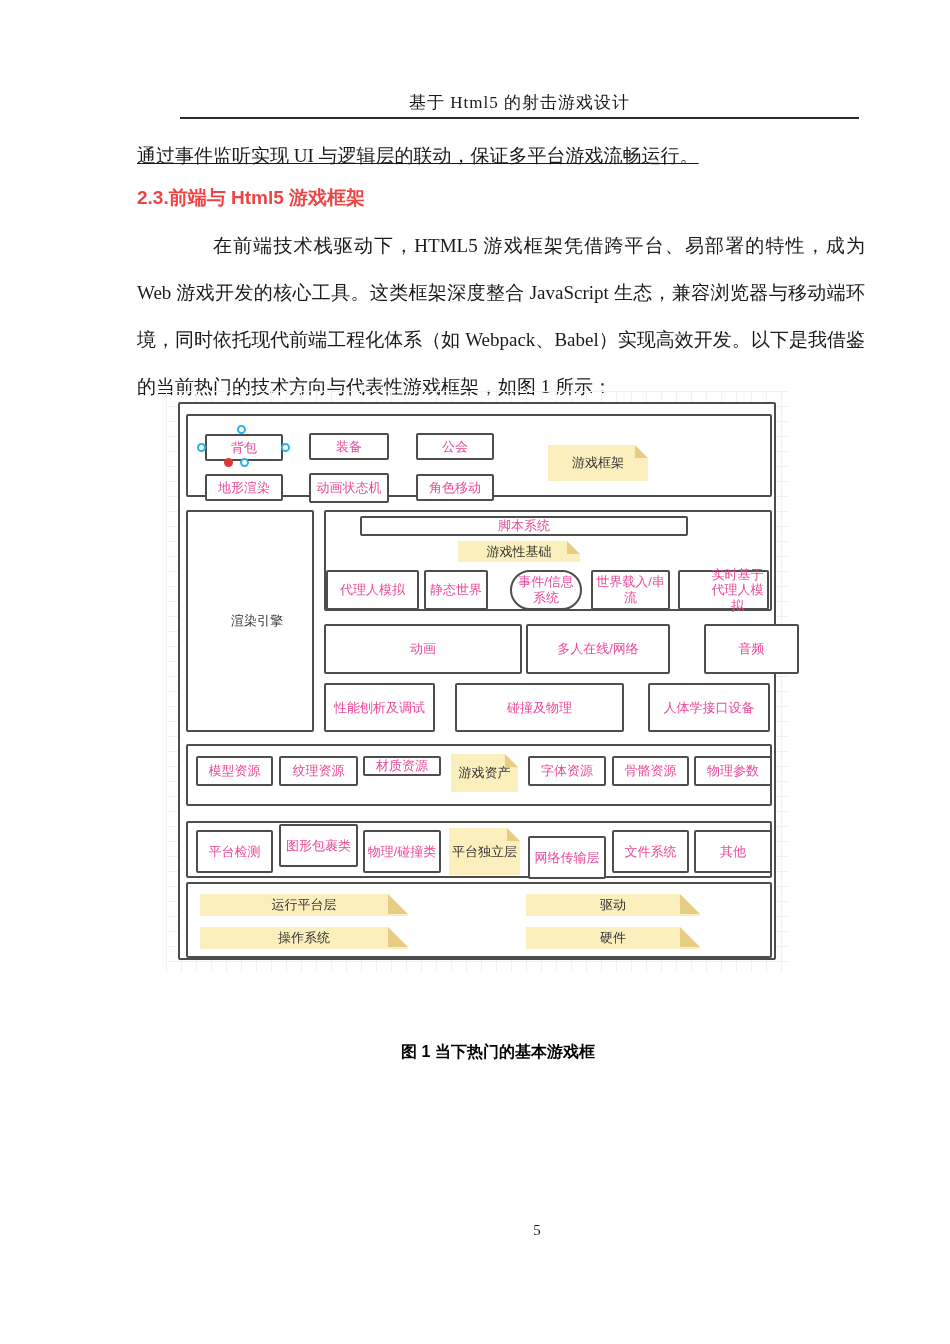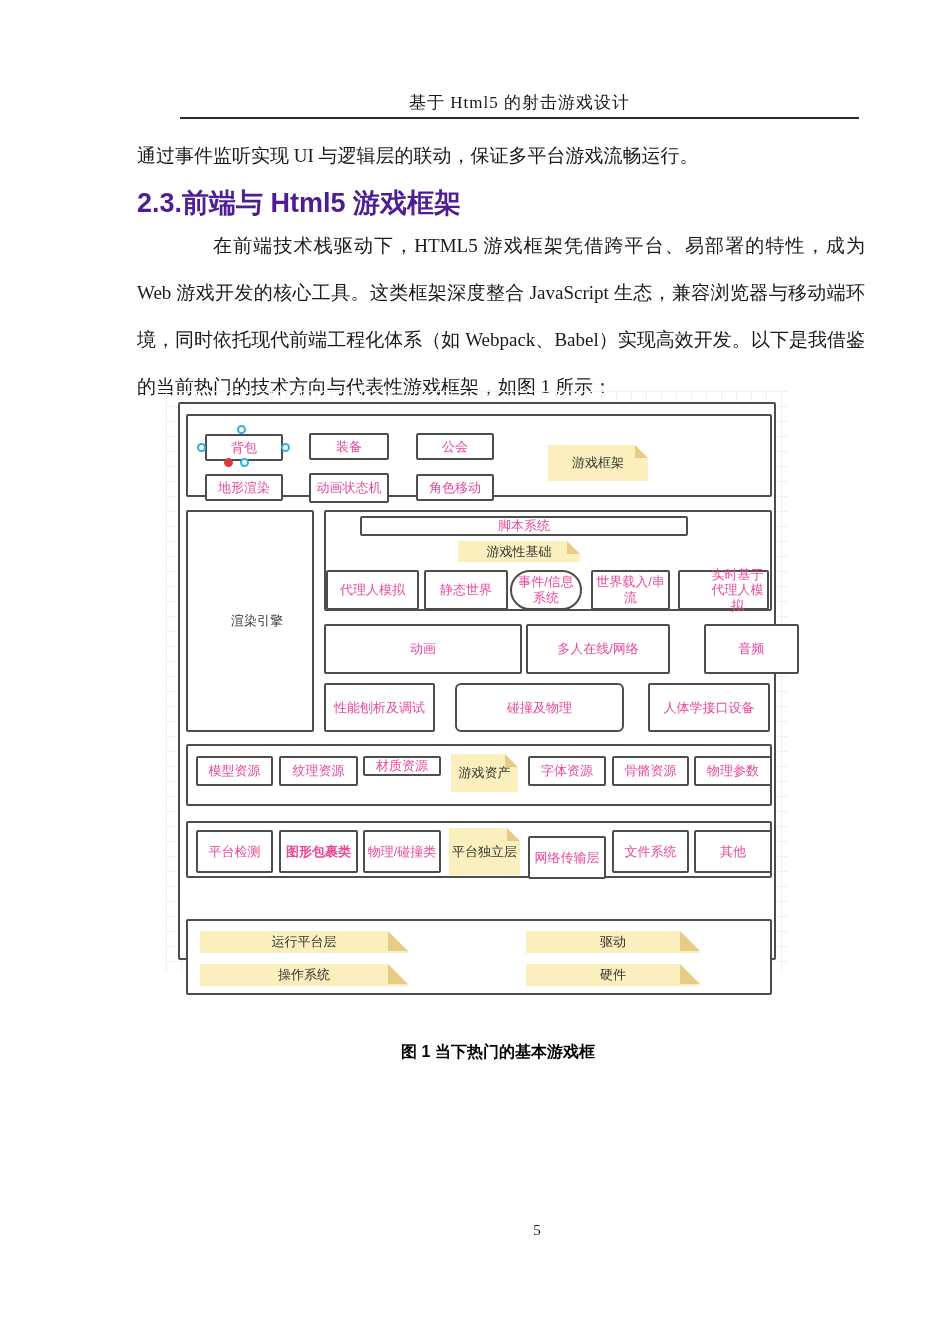--- a/index.html
+++ b/index.html
@@ -20,26 +20,26 @@
   .header-title{
     position:absolute;left:180px;top:91px;width:679px;
     text-align:center;font-size:17px;letter-spacing:1px;color:#1a1a1a;
   }
   .header-rule{
     position:absolute;left:180px;top:117px;width:679px;height:0;
     border-top:2px solid #2b2b2b;
   }
   .intro-para{
     position:absolute;left:137px;top:143px;width:732px;
-    font-size:19px;color:#1a1a1a;
+    font-size:19px;color:#1a1a1a;text-decoration:underline;
   }
   .section-heading{
     position:absolute;left:137px;top:185px;
     font-family:"Liberation Sans","DejaVu Sans",sans-serif;
-    font-weight:bold;font-size:27px;color:#4c1d95;
+    font-weight:bold;font-size:19px;color:#ef4444;
   }
   .body-para{
     position:absolute;left:137px;top:222px;width:728px;
     font-size:19px;line-height:47px;text-align:justify;
     text-indent:76px;color:#1a1a1a;
   }
   .figure-caption{
     position:absolute;left:112px;top:1042px;width:772px;text-align:center;
     font-family:"Liberation Sans","DejaVu Sans",sans-serif;
     font-weight:bold;font-size:16px;color:#000;
@@ -118,54 +118,54 @@
     <div class="dbox" style="left:121px;top:57px;width:80px;height:30px;">动画状态机</div>
     <div class="dbox" style="left:228px;top:58px;width:78px;height:27px;">角色移动</div>
   </div>
 
   <div class="dcont" style="left:6px;top:106px;width:128px;height:222px;display:flex;align-items:center;justify-content:center;font-family:'Liberation Sans','DejaVu Sans',sans-serif;font-size:13px;color:#333;padding-left:14px;">渲染引擎</div>
 
   <div class="dcont" style="left:144px;top:106px;width:448px;height:101px;"></div>
   <div class="dbox" style="left:180px;top:112px;width:328px;height:20px;">脚本系统</div>
   <div class="note" style="left:278px;top:137px;width:122px;height:21px;">游戏性基础</div>
   <div class="dbox" style="left:146px;top:166px;width:93px;height:40px;">代理人模拟</div>
-  <div class="dbox" style="left:244px;top:166px;width:84px;height:40px;">静态世界</div>
+  <div class="dbox" style="left:244px;top:166px;width:64px;height:40px;">静态世界</div>
   <div class="dbox" style="left:330px;top:166px;width:72px;height:40px;border-radius:20px;">事件/信息系统</div>
   <div class="dbox" style="left:411px;top:166px;width:79px;height:40px;">世界载入/串流</div>
   <div class="dbox" style="left:498px;top:166px;width:91px;height:40px;padding-left:30px;">实时基于代理人模拟</div>
 
   <div class="dbox" style="left:144px;top:220px;width:198px;height:50px;">动画</div>
   <div class="dbox" style="left:346px;top:220px;width:144px;height:50px;">多人在线/网络</div>
   <div class="dbox" style="left:524px;top:220px;width:95px;height:50px;text-align:center;">音频</div>
 
   <div class="dbox" style="left:144px;top:279px;width:111px;height:49px;">性能刨析及调试</div>
-  <div class="dbox" style="left:275px;top:279px;width:169px;height:49px;border-radius:6px;">碰撞及物理</div>
+  <div class="dbox" style="left:275px;top:279px;width:169px;height:49px;">碰撞及物理</div>
   <div class="dbox" style="left:468px;top:279px;width:122px;height:49px;">人体学接口设备</div>
 
   <div class="dcont" style="left:6px;top:340px;width:586px;height:62px;">
     <div class="dbox" style="left:8px;top:10px;width:77px;height:30px;">模型资源</div>
     <div class="dbox" style="left:91px;top:10px;width:79px;height:30px;">纹理资源</div>
     <div class="dbox" style="left:175px;top:10px;width:78px;height:20px;">材质资源</div>
     <div class="note" style="left:263px;top:8px;width:67px;height:38px;">游戏资产</div>
     <div class="dbox" style="left:340px;top:10px;width:78px;height:30px;">字体资源</div>
     <div class="dbox" style="left:424px;top:10px;width:77px;height:30px;">骨骼资源</div>
     <div class="dbox" style="left:506px;top:10px;width:78px;height:30px;">物理参数</div>
   </div>
 
   <div class="dcont" style="left:6px;top:417px;width:586px;height:57px;padding-left:44px;">
     <div class="dbox" style="left:8px;top:7px;width:77px;height:43px;">平台检测</div>
-    <div class="dbox" style="left:91px;top:7px;width:79px;height:43px;font-weight:bold;">图形包裹类</div>
+    <div class="dbox" style="left:91px;top:1px;width:79px;height:43px;">图形包裹类</div>
     <div class="dbox" style="left:175px;top:7px;width:78px;height:43px;">物理/碰撞类</div>
     <div class="note" style="left:261px;top:5px;width:71px;height:47px;">平台独立层</div>
     <div class="dbox" style="left:340px;top:13px;width:78px;height:43px;">网络传输层</div>
     <div class="dbox" style="left:424px;top:7px;width:77px;height:43px;">文件系统</div>
     <div class="dbox" style="left:506px;top:7px;width:78px;height:43px;">其他</div>
   </div>
 
-  <div class="dcont" style="left:6px;top:478px;width:586px;height:76px;margin-top:37px;">
+  <div class="dcont" style="left:6px;top:478px;width:586px;height:76px;">
     <div class="note wide" style="left:12px;top:10px;width:208px;height:22px;">运行平台层</div>
     <div class="note wide" style="left:338px;top:10px;width:174px;height:22px;">驱动</div>
     <div class="note wide" style="left:12px;top:43px;width:208px;height:22px;">操作系统</div>
     <div class="note wide" style="left:338px;top:43px;width:174px;height:22px;">硬件</div>
   </div>
 
 </div>
 
 <div class="figure-caption">图 1 当下热门的基本游戏框</div>
 <div class="page-number">5</div>

